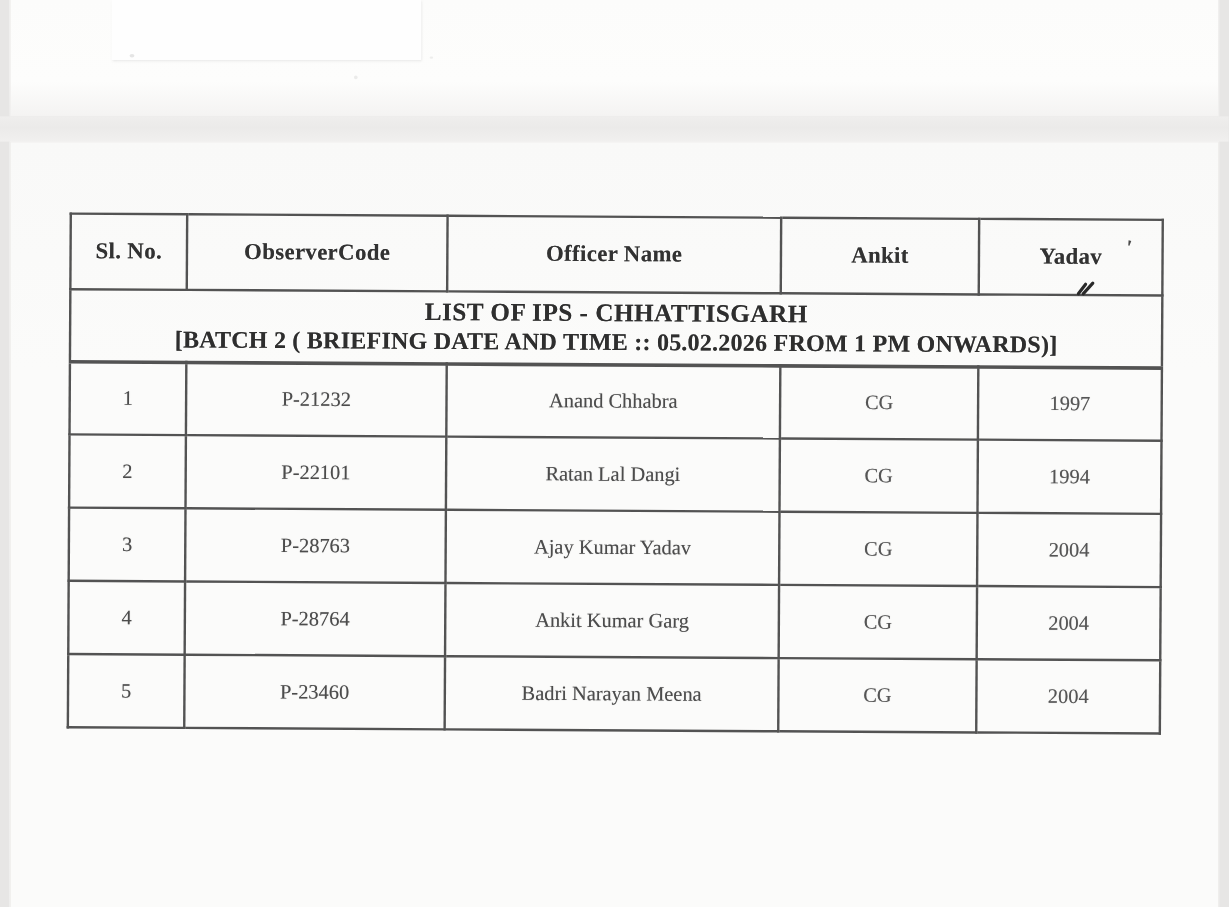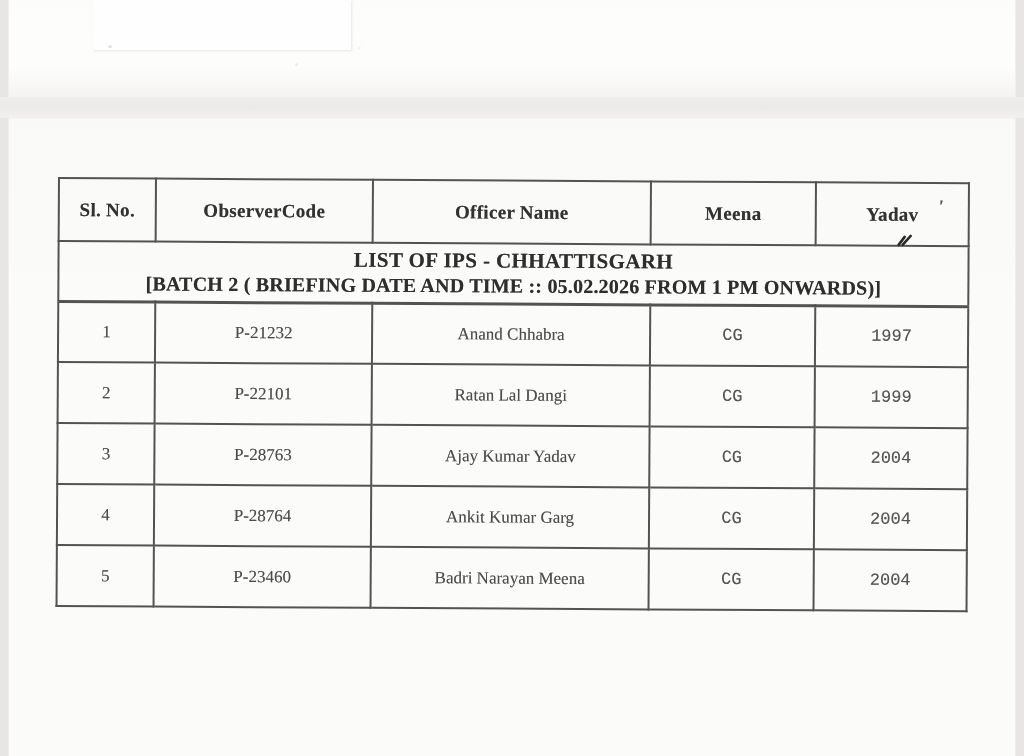--- a/index.html
+++ b/index.html
@@ -66,21 +66,21 @@
   }
   .title-line2 {
     font-size:20px; font-weight:bold; color:#2e2e2e; letter-spacing:0.2px;
     line-height:1.2; text-shadow:0 0 0.5px rgba(40,40,40,0.6);
   }
   tbody.data tr { height:61px; }
   tbody.data td {
     font-size:17px; color:#4c4c4c;
     text-shadow:0 0 0.6px rgba(90,90,90,0.5);
   }
-  tbody.data td.c-year, tbody.data td.c-cadre { font-size:17px; color:#555;font-family:Liberation Mono, monospace; }
+  tbody.data td.c-year, tbody.data td.c-cadre { font-size:17px; color:#555; }
 
   
   .tick-artifact {
     position:absolute; left:880px; top:14px;
     font-size:18px; font-weight:bold; color:#4a4a4a;
     transform:rotate(12deg);
   }
   .pen-mark { position:absolute; left:838px; top:52px; }
 </style>
 </head>
@@ -106,21 +106,21 @@
             <col style="width:217px">
             <col style="width:278px">
           <col style="width:165px">
             <col style="width:153px">
         </colgroup>
         <thead>
           <tr>
             <th>Sl. No.</th>
             <th>ObserverCode</th>
             <th>Officer Name</th>
-            <th>Meena</th>
+            <th>Ankit</th>
             <th>Yadav</th>
           </tr>
         </thead>
         <tbody>
           <tr class="title-row">
             <td colspan="5">
               <div class="title-line1">LIST OF IPS - CHHATTISGARH</div>
               <div class="title-line2">[BATCH 2 ( BRIEFING DATE AND TIME :: 05.02.2026 FROM 1 PM ONWARDS)]</div>
             </td>
           </tr>
@@ -131,21 +131,21 @@
             <td class="c-code">P-21232</td>
             <td class="c-name">Anand Chhabra</td>
             <td class="c-cadre">CG</td>
             <td class="c-year">1997</td>
           </tr>
           <tr>
             <td class="c-sl">2</td>
             <td class="c-code">P-22101</td>
             <td class="c-name">Ratan Lal Dangi</td>
             <td class="c-cadre">CG</td>
-            <td class="c-year">1999</td>
+            <td class="c-year">1994</td>
           </tr>
           <tr>
             <td class="c-sl">3</td>
             <td class="c-code">P-28763</td>
             <td class="c-name">Ajay Kumar Yadav</td>
             <td class="c-cadre">CG</td>
             <td class="c-year">2004</td>
           </tr>
           <tr>
             <td class="c-sl">4</td>

